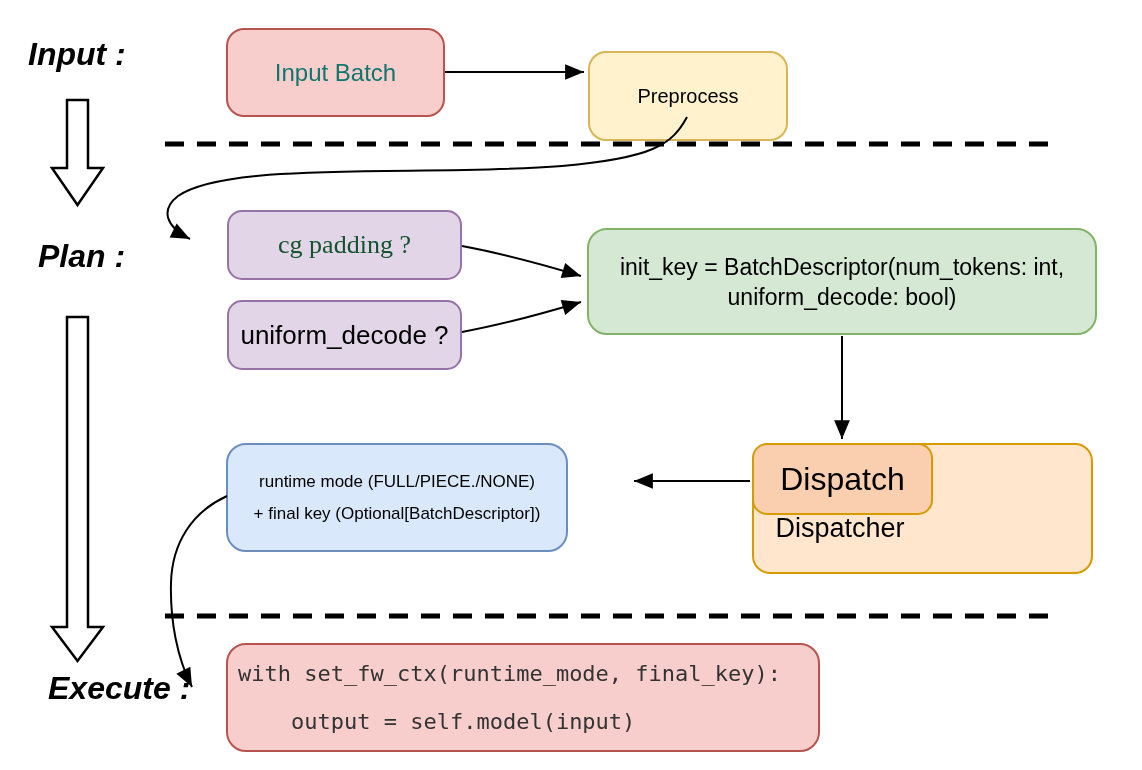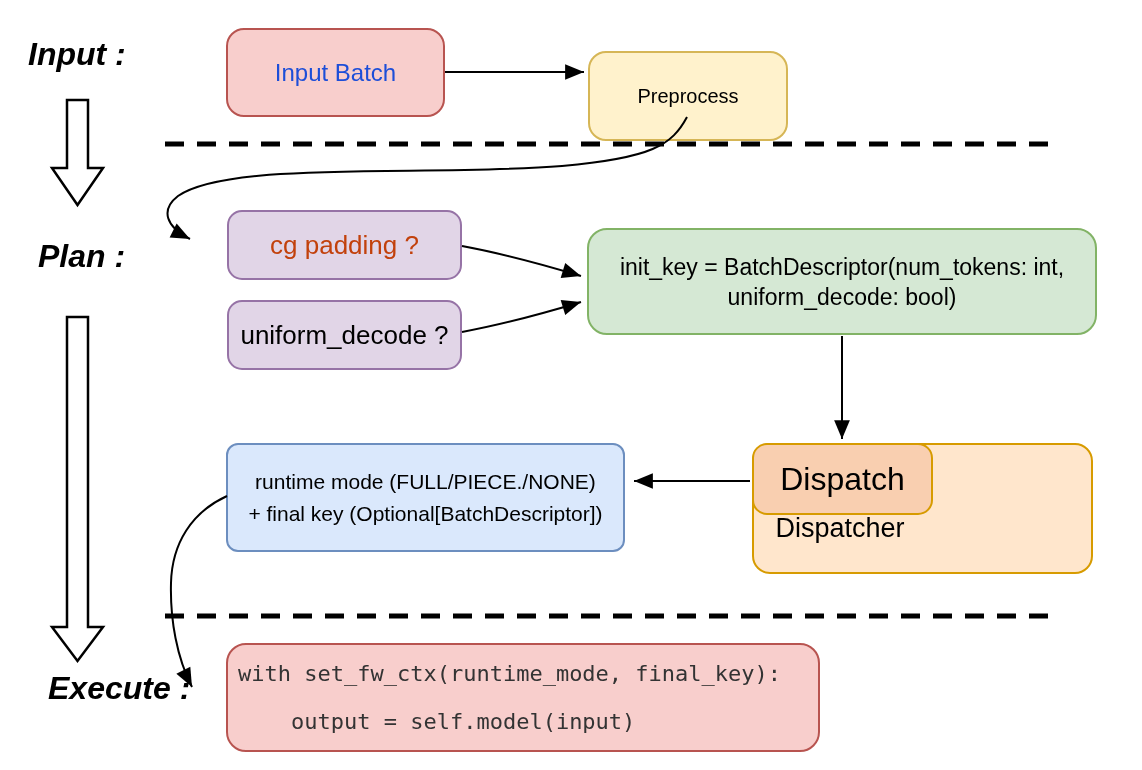--- a/index.html
+++ b/index.html
@@ -47,21 +47,21 @@
 
   .n-input-batch  { left: 226px; top:  28px; width: 219px; height:  89px; border-radius: 18px; font-size: 24px; }
   .n-preprocess   { left: 588px; top:  27px; width: 200px; height:  90px; border-radius: 18px; font-size: 20px; margin-top: 24px; }
   .n-cg-padding   { left: 227px; top: 210px; width: 235px; height:  70px; border-radius: 15px; font-size: 26px; }
   .n-uniform      { left: 227px; top: 300px; width: 235px; height:  70px; border-radius: 15px; font-size: 26px; }
   .n-init-key     { left: 587px; top: 228px; width: 510px; height: 107px; border-radius: 20px; font-size: 23px; line-height: 30px; }
   .n-cudagraph    { left: 752px; top: 443px; width: 341px; height: 131px; border-radius: 18px; font-size: 27px; line-height: 34px;
                     align-items: flex-start; justify-content: center; }
   .n-cudagraph .label-wrap { width: 172px; padding-right: 6px; padding-top: 4px; text-align: center; }
   .n-dispatch     { left: 752px; top: 443px; width: 181px; height:  72px; border-radius: 15px; font-size: 32px; z-index: 4; }
-  .n-runtime      { left: 226px; top: 443px; width: 399px; height: 109px; border-radius: 12px; font-size: 21px; line-height: 32px; }
+  .n-runtime      { left: 226px; top: 443px; width: 342px; height: 109px; border-radius: 20px; font-size: 17px; line-height: 32px; }
   .n-code         { left: 226px; top: 643px; width: 594px; height: 109px; border-radius: 20px;
                     font-family: "DejaVu Sans Mono", monospace; font-size: 22px; line-height: 29px;
                     align-items: flex-start; justify-content: center; text-align: left; padding-left: 10px; }
   .n-code .ln { white-space: pre; }
 </style>
 </head>
 <body>
 
 <div class="canvas">
 
@@ -84,29 +84,29 @@
     <path d="M462,332 C505,324 548,312 581,302" fill="none" stroke="#000000" stroke-width="2" marker-end="url(#arrow)"></path>
     <path d="M842,336 L842,439" fill="none" stroke="#000000" stroke-width="2" marker-end="url(#arrow)"></path>
     <path d="M750,481 L634,481" fill="none" stroke="#000000" stroke-width="2" marker-end="url(#arrow)"></path>
     <path d="M227,496 C192,512 172,543 171,583 C170,620 177,658 192,687" fill="none" stroke="#000000" stroke-width="2" marker-end="url(#arrow)"></path>
   </svg>
 
   <div class="phase-label" style="left:28px; top:36px;">Input :</div>
   <div class="phase-label" style="left:38px; top:238px;">Plan :</div>
   <div class="phase-label" style="left:40px; top:670px;margin-left:8px;">Execute :</div>
 
-  <div class="node n-input-batch" style="background: rgb(248, 206, 204); border-color: rgb(184, 84, 80); color: #1d4ed8;">
+  <div class="node n-input-batch" style="background: rgb(248, 206, 204); border-color: rgb(184, 84, 80); color: #0f766e;">
     <span class="ln">Input Batch</span>
   </div>
 
   <div class="node n-preprocess" style="background: rgb(255, 242, 204); border-color: rgb(214, 182, 86); color: rgb(0, 0, 0);">
     <span class="ln">Preprocess</span>
   </div>
 
-  <div class="node n-cg-padding" style="background: rgb(225, 213, 231); border-color: rgb(150, 115, 166); color: #c2410c;">
+  <div class="node n-cg-padding" style="background: rgb(225, 213, 231); border-color: rgb(150, 115, 166); color: #14532d; font-family: Liberation Serif, serif;">
     <span class="ln">cg padding ?</span>
   </div>
 
   <div class="node n-uniform" style="background: rgb(225, 213, 231); border-color: rgb(150, 115, 166); color: rgb(0, 0, 0);">
     <span class="ln">uniform_decode ?</span>
   </div>
 
   <div class="node n-init-key" style="background: rgb(213, 232, 212); border-color: rgb(130, 179, 102); color: rgb(0, 0, 0);">
     <span class="ln">init_key = BatchDescriptor(num_tokens: int,</span>
     <span class="ln">uniform_decode: bool)</span>

